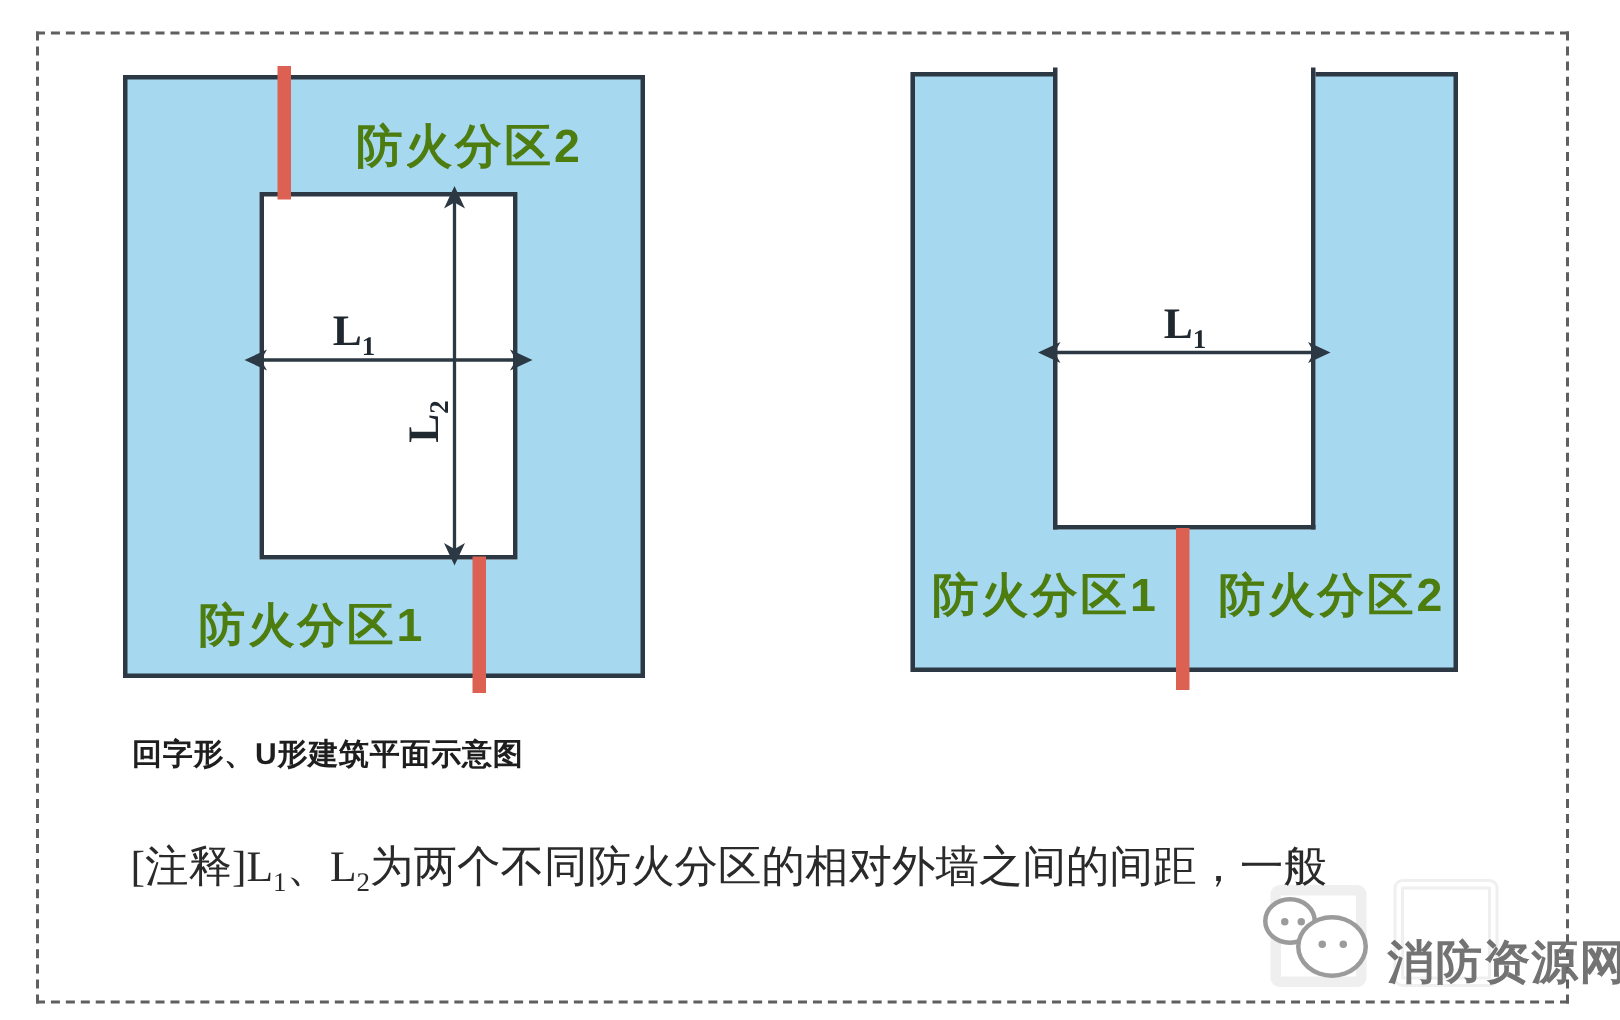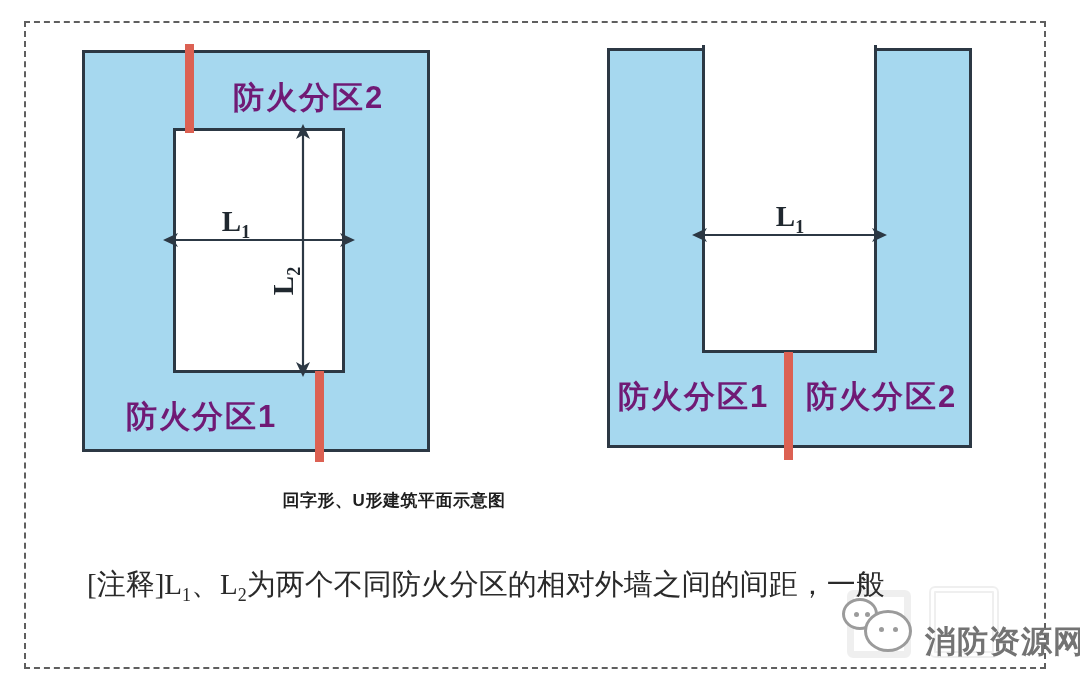--- a/index.html
+++ b/index.html
@@ -31,44 +31,44 @@
     background:#a6d8ef;border:3px solid #2c3844;box-sizing:border-box;z-index:1;
   }
   .firewall{
     width:9px;background:#dc6153;z-index:3;
   }
   .fw-left-top{left:185px;top:44px;height:89px;}
   .fw-left-bottom{left:315px;top:371px;height:91px;}
   .fw-right{left:784px;top:352px;height:108px;}
   .dims-svg{left:0;top:0;width:1080px;height:680px;z-index:4;pointer-events:none;}
   .zone-label{
-    z-index:5;color:#701a75;font-size:31px;font-weight:700;
-    letter-spacing:2px;text-align:left;white-space:nowrap;
+    z-index:5;color:#4d7c0f;font-size:31px;font-weight:700;
+    letter-spacing:2px;text-align:center;white-space:nowrap;
   }
   .lbl-l2{left:233px;top:77px;width:160px;}
   .lbl-l1{left:126px;top:396px;width:164px;}
   .lbl-r1{left:618px;top:376px;width:158px;}
   .lbl-r2{left:806px;top:376px;width:164px;}
   .dim-label{
     z-index:5;color:#20282f;font-family:"Liberation Serif","DejaVu Serif",serif;
     font-size:29px;font-weight:700;text-align:center;width:80px;height:34px;line-height:34px;
   }
   .dim-label sub{font-size:0.62em;font-weight:700;}
   .dim-l1-left{left:196px;top:204px;}
   .dim-l2-left{left:243px;top:264px;transform:rotate(-90deg);}
   .dim-l1-right{left:750px;top:199px;}
   
   .caption{
-    left:88px;top:489px;width:612px;text-align:center;
-    color:#1e1e1e;font-size:17px;font-weight:700;letter-spacing:0.5px;white-space:nowrap;
+    left:88px;top:489px;width:612px;
+    color:#1e1e1e;font-size:20px;font-weight:700;letter-spacing:0.5px;white-space:nowrap;
   }
   .note{
     left:87px;top:560px;width:900px;color:#2a2a2a;
     font-family:"Liberation Serif","DejaVu Serif",serif;
-    font-size:29px;line-height:48px;font-weight:500;
+    font-size:29px;line-height:36px;font-weight:500;
   }
   .note sub{font-size:0.62em;}
   
   .ghost{left:845px;top:584px;width:160px;height:78px;opacity:0.10;z-index:0;}
   .ghost .g{
     position:absolute;border:7px solid #707070;border-radius:6px;box-sizing:border-box;
   }
   .ghost .g1{left:2px;top:6px;width:64px;height:68px;}
   .ghost .g2{left:84px;top:2px;width:70px;height:72px;border-style:double;}
   .wm-icon{left:840px;top:598px;width:80px;height:62px;z-index:6;}

